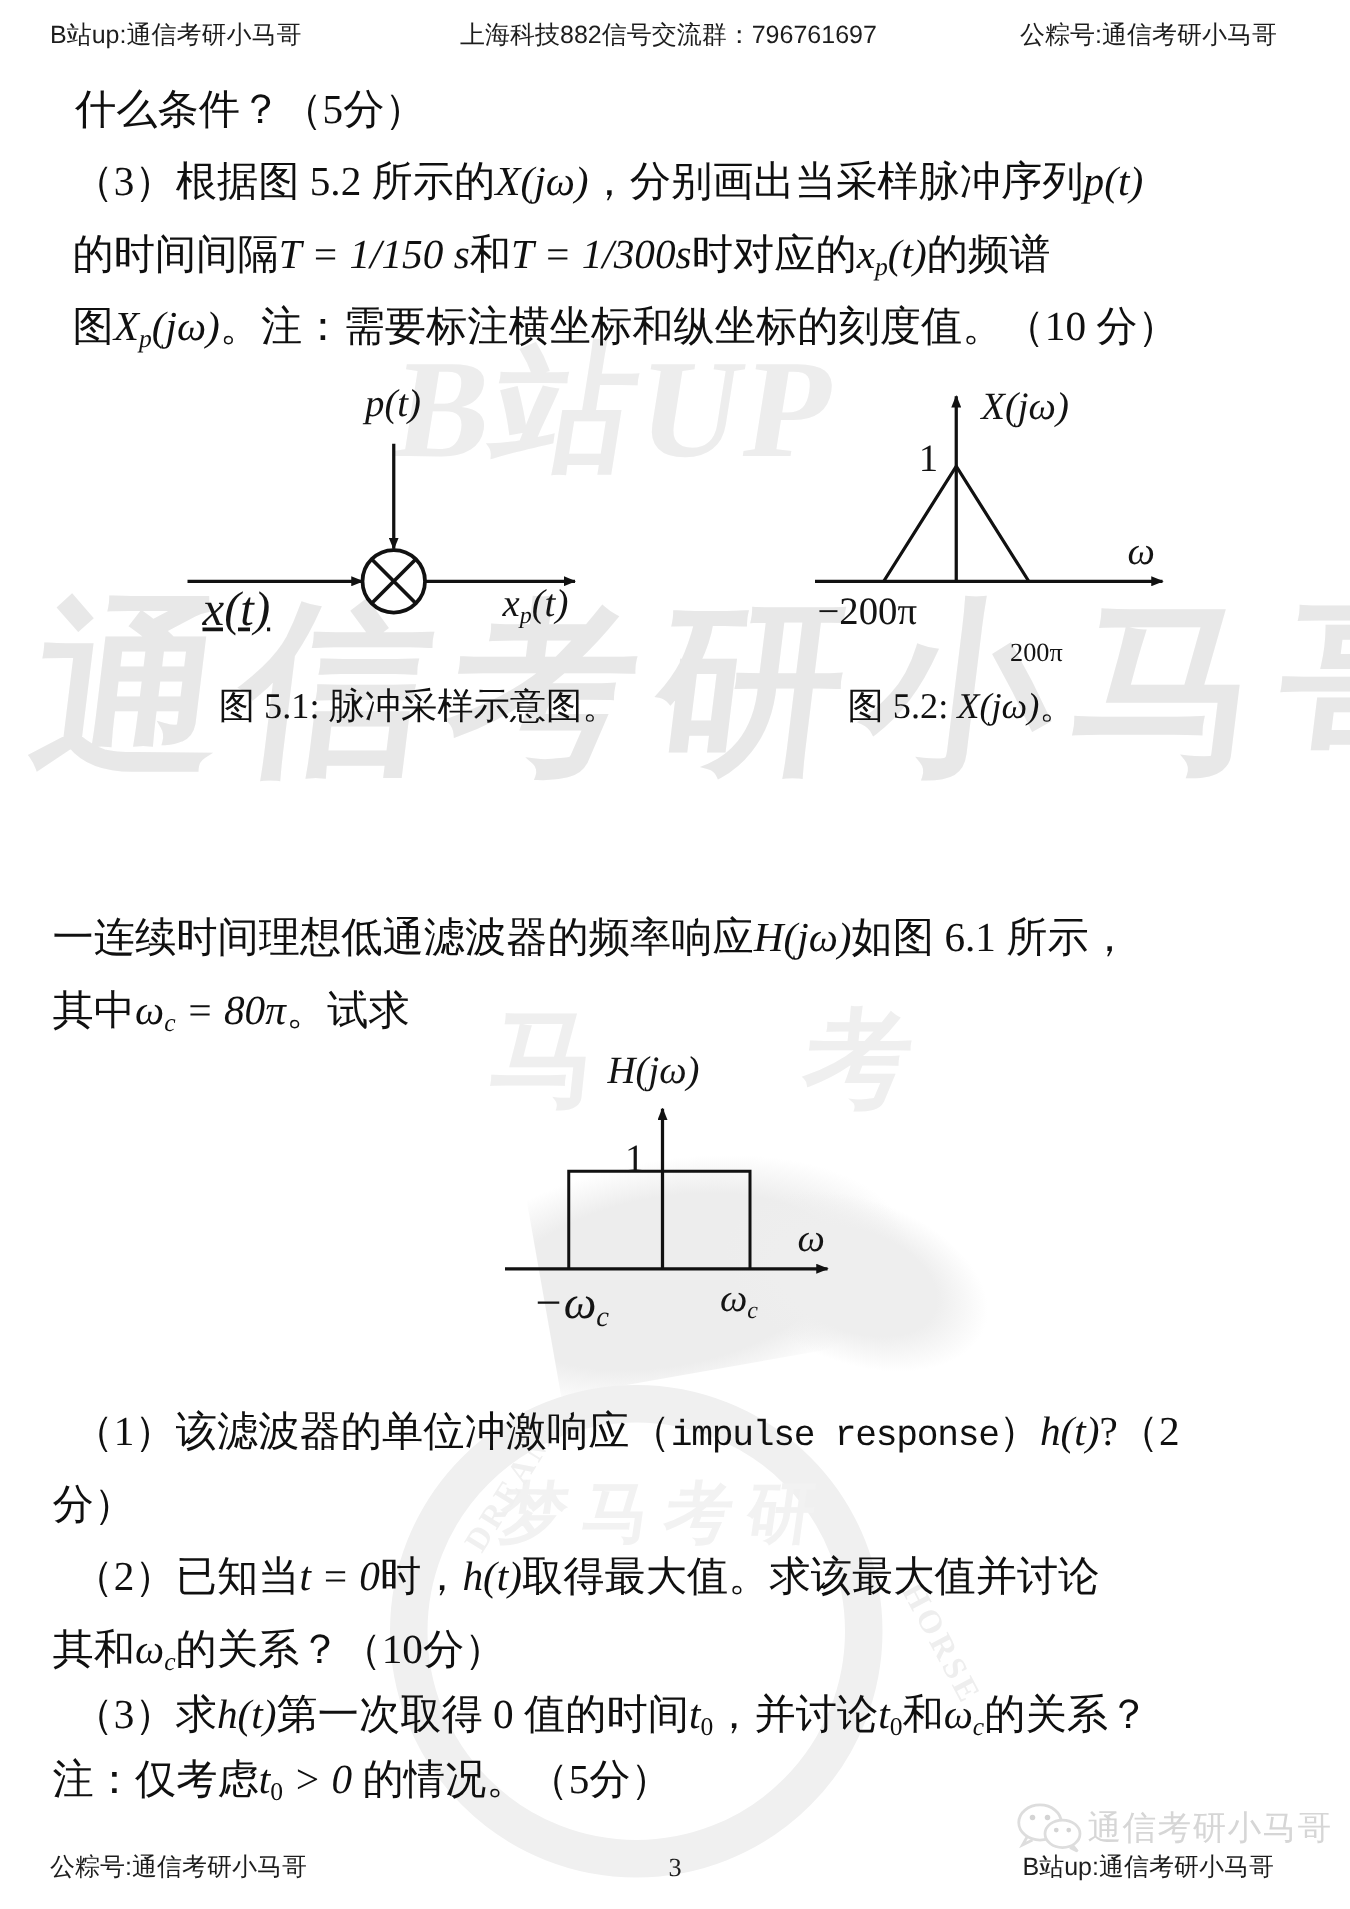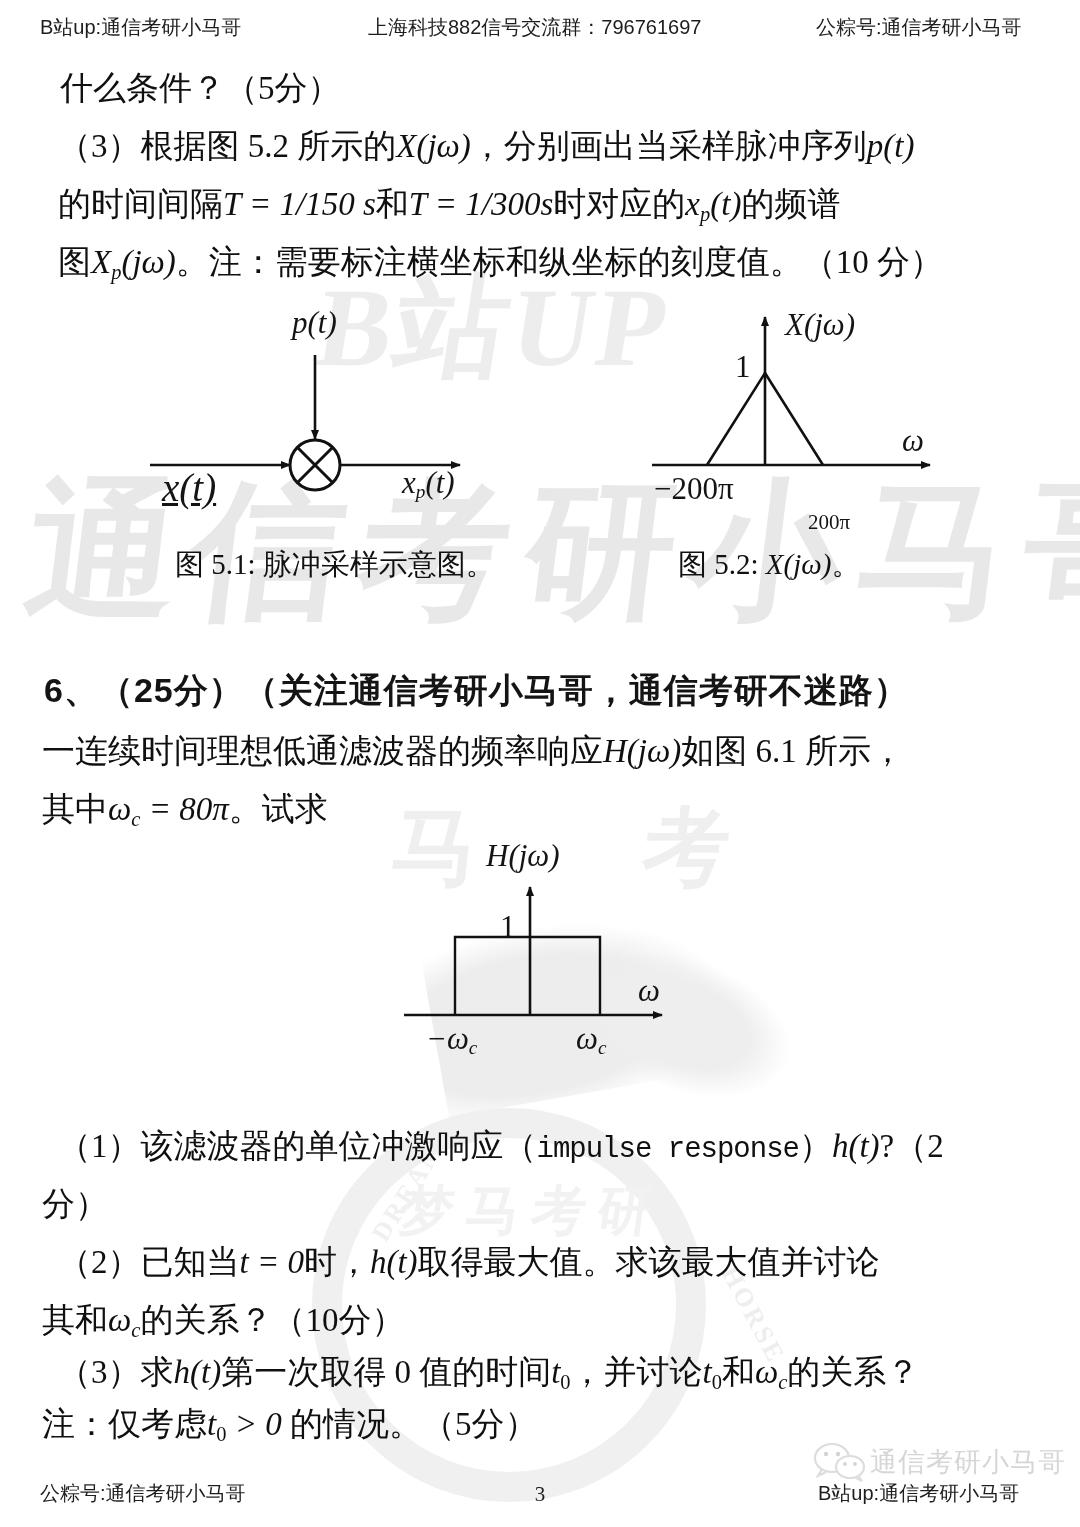--- a/index.html
+++ b/index.html
@@ -250,21 +250,20 @@
       <polyline points="67,160 125,68 183,160" fill="none" stroke="#111" stroke-width="2.6"></polyline>
     </svg>
     <div style="position:absolute; top:2px; left:145px; font-size:31px;" class="it">X(jω)</div>
     <div style="position:absolute; top:118px; left:262px; font-size:31px;" class="it">ω</div>
     <div style="position:absolute; top:44px; left:95px; font-size:31px;">1</div>
     <div style="position:absolute; top:166px; left:14px; font-size:31px;">−200π</div>
     <div style="position:absolute; top:166px; left:168px; font-size:21px;margin-top:39px;">200π</div>
   </div>
   <div class="cap" style="top:545px; left:678px;"><span>图 5.2: </span><span class="it">X(jω)</span><span>。</span></div>
 
-  <div class="bold-hd" style="top:668px; left:44px;">6、（25分）（关注通信考研小马哥，通信考研不迷路）</div>
 
   <div class="ln" style="top:735px; left:42px;">
     <span>一连续时间理想低通滤波器的频率响应</span><span class="it">H(jω)</span><span>如图 6.1 所示，</span>
   </div>
 
   <div class="ln" style="top:793px; left:42px;">
     <span>其中</span><span class="it">ω</span><sub class="it">c</sub><span class="it"> = 80π</span><span>。试求</span>
   </div>
 
   <div class="fig" style="top:845px; left:400px; width:330px; height:210px;">
@@ -277,21 +276,21 @@
 
       <line x1="4" y1="170" x2="262" y2="170" stroke="#111" stroke-width="2.6" marker-end="url(#ah3)"></line>
 
       <line x1="130" y1="170" x2="130" y2="42" stroke="#111" stroke-width="2.6" marker-end="url(#ah3)"></line>
 
       <polyline points="55,170 55,92 200,92 200,170" fill="none" stroke="#111" stroke-width="2.4"></polyline>
     </svg>
     <div style="position:absolute; top:-7px; left:86px; font-size:31px;" class="it">H(jω)</div>
     <div style="position:absolute; top:128px; left:238px; font-size:31px;" class="it">ω</div>
     <div style="position:absolute; top:64px; left:100px; font-size:31px;">1</div>
-    <div style="position:absolute; top:176px; left:26px; font-size:31px;" class="it"><span>−ω</span><sub>c</sub></div>
+    <div style="position:absolute; top:176px; left:26px; font-size:37px;" class="it"><span>−ω</span><sub>c</sub></div>
     <div style="position:absolute; top:176px; left:176px; font-size:31px;" class="it"><span>ω</span><sub>c</sub></div>
   </div>
 
   <div class="ln" style="top:1130px; left:58px;">
     <span>（1）该滤波器的单位冲激响应（</span><span class="mono">impulse response</span><span>）</span><span class="it">h(t)</span><span>?（2</span>
   </div>
   <div class="ln" style="top:1188px; left:42px;">分）</div>
 
   <div class="ln" style="top:1246px; left:58px;">
     <span>（2）已知当</span><span class="it">t = 0</span><span>时，</span><span class="it">h(t)</span><span>取得最大值。求该最大值并讨论</span>

